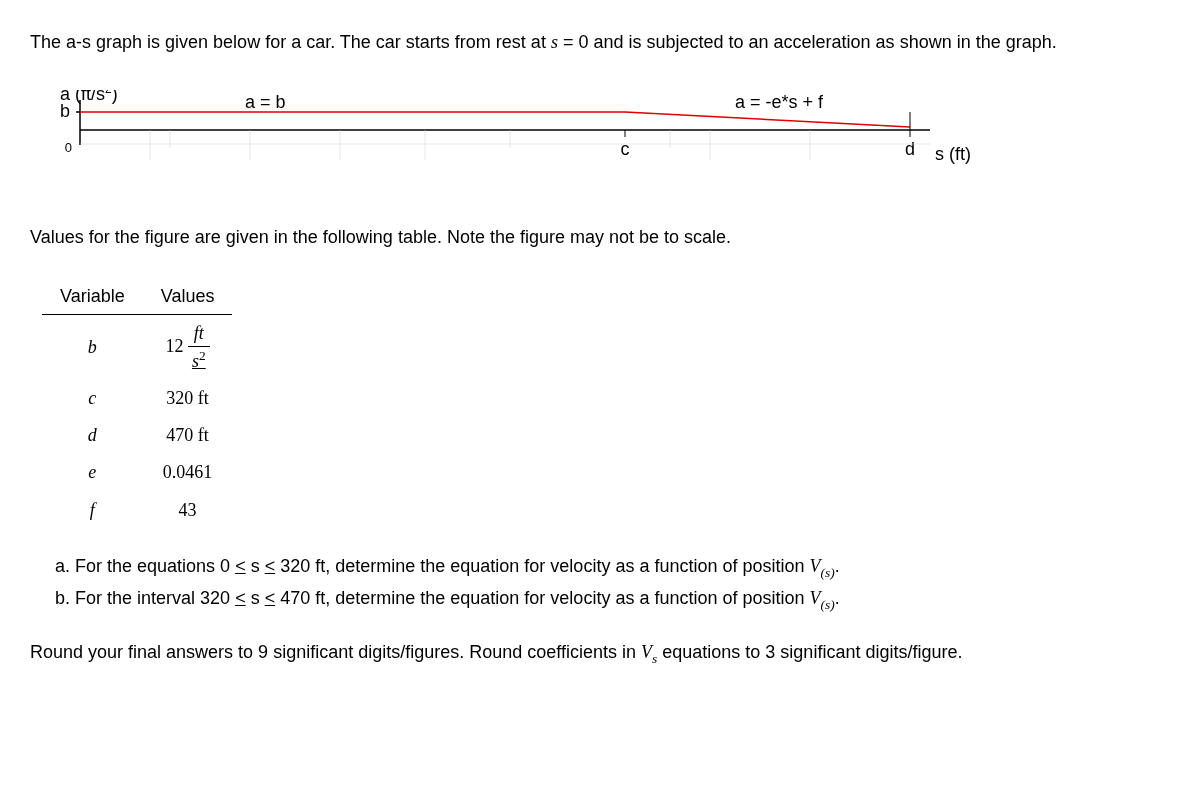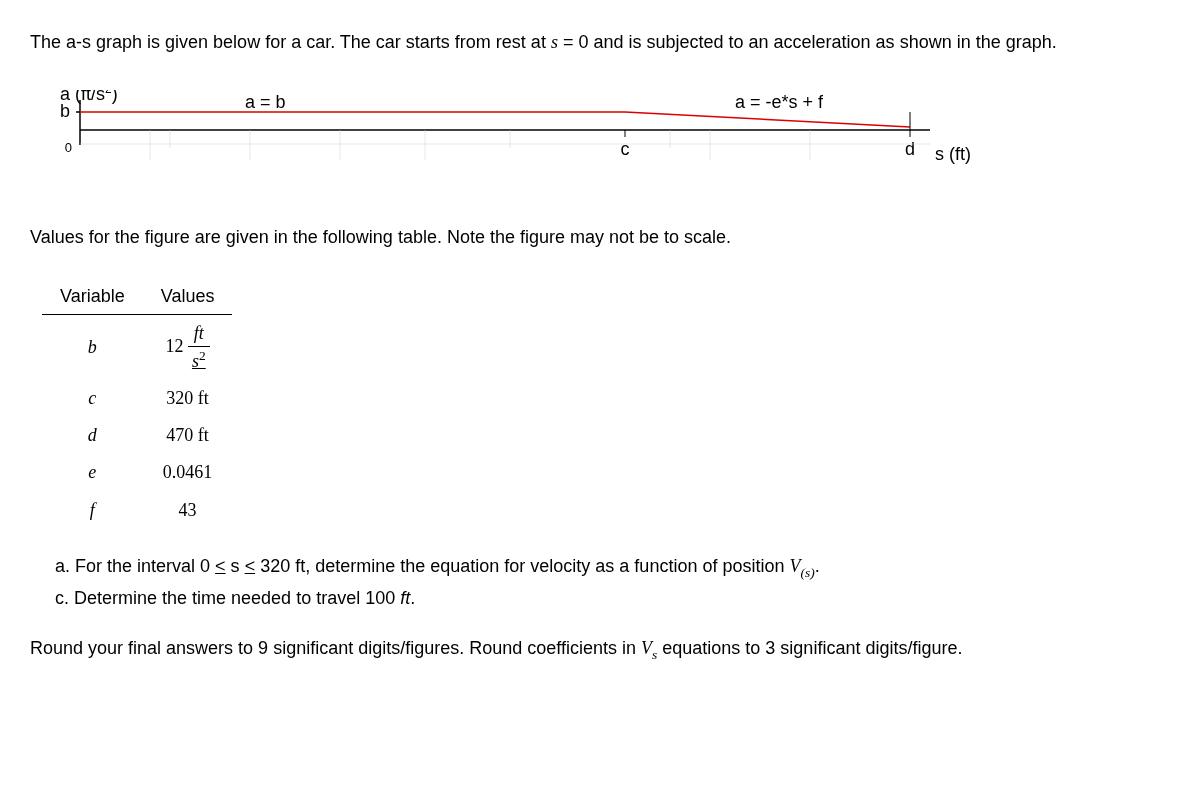--- a/index.html
+++ b/index.html
@@ -145,22 +145,22 @@
       <tr>
         <td>f</td>
         <td style="font-style:normal">43</td>
       </tr>
     </tbody>
   </table>
 </div>
 
 <div class="questions">
   <div>
-    <span>a. For the interval </span><span class="serif">0 <span class="underline">&lt;</span> s <span class="underline">&lt;</span> 320 ft</span><span>, determine the equation for velocity as a function of position </span><span class="vfunc">V</span><span class="vfunc sub">(s)</span><span>.</span>
+    <span>a. For the equations </span><span class="serif">0 <span class="underline">&lt;</span> s <span class="underline">&lt;</span> 320 ft</span><span>, determine the equation for velocity as a function of position </span><span class="vfunc">V</span><span class="vfunc sub">(s)</span><span>.</span>
   </div>
   <div>
-    <span>c. Determine the time needed to travel </span><span class="serif">100 <span style="font-style:italic">ft</span></span><span>.</span>
+    <span>b. For the interval </span><span class="serif">320 <span class="underline">&lt;</span> s <span class="underline">&lt;</span> 470 ft</span><span>, determine the equation for velocity as a function of position </span><span class="vfunc">V</span><span class="vfunc sub">(s)</span><span>.</span>
   </div>
 </div>
 
 <div class="footer-note">
   <span>Round your final answers to 9 significant digits/figures. Round coefficients in </span><span class="vfunc">V</span><span class="vfunc sub">s</span><span> equations to 3 significant digits/figure.</span>
 </div>
 
 </body></html>

